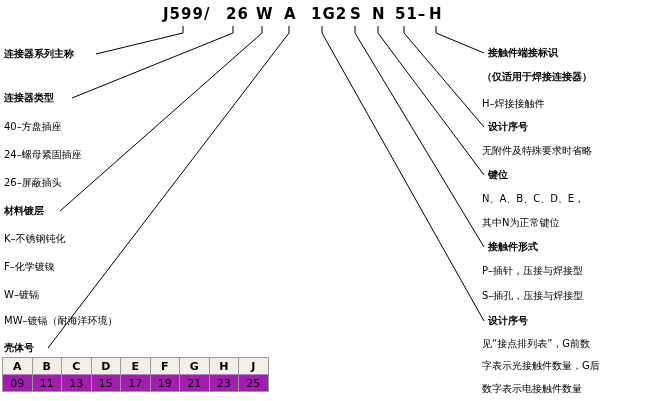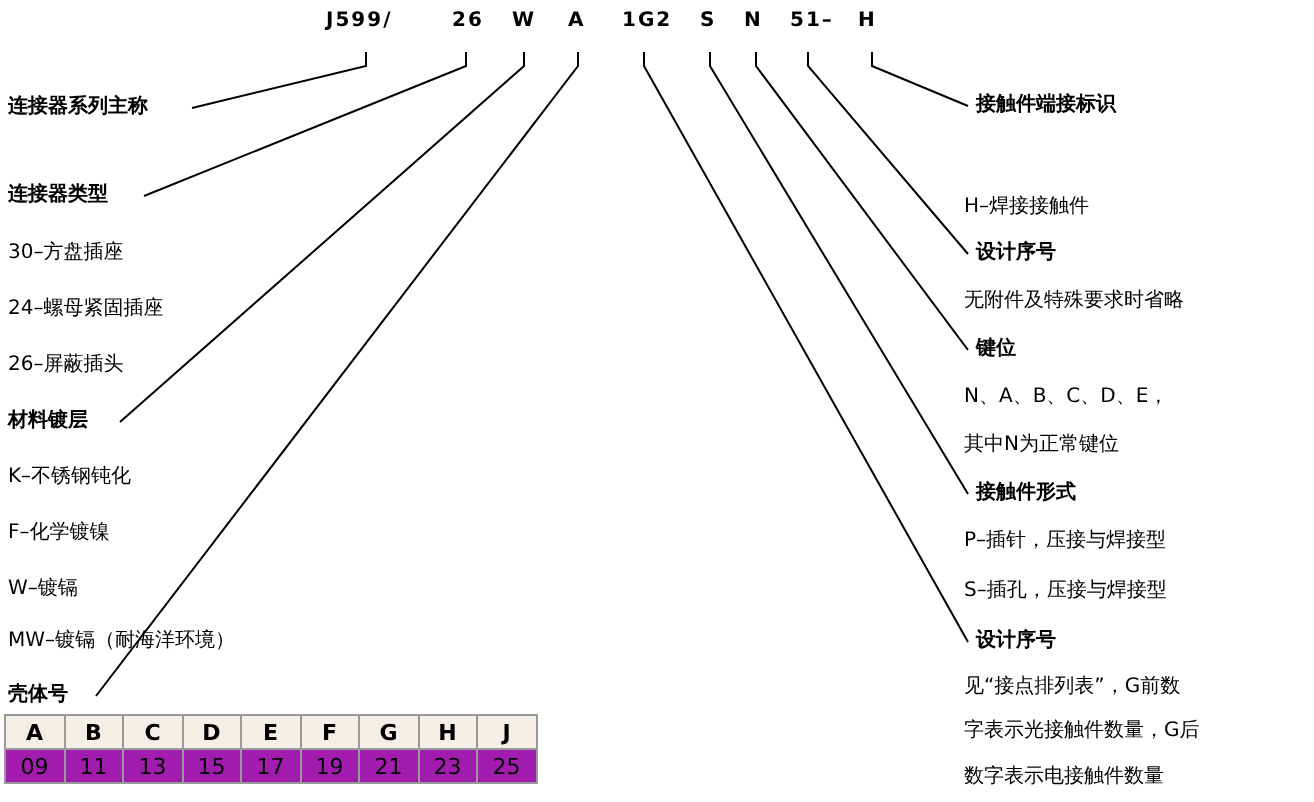--- a/index.html
+++ b/index.html
@@ -8,21 +8,21 @@
     width:657px;height:401px;
     background:#ffffff;
     font-family:"DejaVu Sans","Liberation Sans",sans-serif;
     color:#000;
     overflow:hidden;
   }
   .lines{position:absolute;left:0;top:0;width:657px;height:401px;}
   .lines polyline{fill:none;stroke:#000;stroke-width:1;}
   .seg{
     position:absolute;top:5px;
-    font-size:10px;font-weight:bold;letter-spacing:1px;white-space:pre;
+    font-size:15px;font-weight:bold;letter-spacing:1px;white-space:pre;
   }
   .lbl{position:absolute;font-size:10px;white-space:pre;line-height:15px;}
   .b{font-weight:bold;}
   .tbl{
     position:absolute;left:2px;top:357px;
     display:grid;grid-template-columns:repeat(9,29.5px);
     border-top:1px solid #999;border-left:1px solid #999;
   }
   .cell{
     height:17px;line-height:17px;text-align:center;
@@ -56,21 +56,21 @@
   <span class="seg" style="left:284px">A</span>
   <span class="seg" style="left:311px">1G2</span>
   <span class="seg" style="left:350px">S</span>
   <span class="seg" style="left:372px">N</span>
   <span class="seg" style="left:395px">51–</span>
   <span class="seg" style="left:429px">H</span>
 
   <span class="lbl b" style="left:4px;top:46px">连接器系列主称</span>
 
   <span class="lbl b" style="left:4px;top:90px">连接器类型</span>
-  <span class="lbl" style="left:4px;top:119px">30–方盘插座</span>
+  <span class="lbl" style="left:4px;top:119px">40–方盘插座</span>
   <span class="lbl" style="left:4px;top:147px">24–螺母紧固插座</span>
   <span class="lbl" style="left:4px;top:175px">26–屏蔽插头</span>
 
   <span class="lbl b" style="left:4px;top:203px">材料镀层</span>
   <span class="lbl" style="left:4px;top:231px">K–不锈钢钝化</span>
   <span class="lbl" style="left:4px;top:259px">F–化学镀镍</span>
   <span class="lbl" style="left:4px;top:287px">W–镀镉</span>
   <span class="lbl" style="left:4px;top:313px">MW–镀镉（耐海洋环境）</span>
 
   <span class="lbl b" style="left:4px;top:340px">壳体号</span>
@@ -90,20 +90,21 @@
     <div class="cell val">13</div>
     <div class="cell val">15</div>
     <div class="cell val">17</div>
     <div class="cell val">19</div>
     <div class="cell val">21</div>
     <div class="cell val">23</div>
     <div class="cell val">25</div>
   </div>
 
   <span class="lbl b" style="left:488px;top:45px">接触件端接标识</span>
+  <span class="lbl b" style="left:482px;top:69px">（仅适用于焊接连接器）</span>
   <span class="lbl" style="left:482px;top:96px">H–焊接接触件</span>
 
   <span class="lbl b" style="left:488px;top:119px">设计序号</span>
   <span class="lbl" style="left:482px;top:143px">无附件及特殊要求时省略</span>
 
   <span class="lbl b" style="left:488px;top:167px">键位</span>
   <span class="lbl" style="left:482px;top:191px">N、A、B、C、D、E，</span>
   <span class="lbl" style="left:482px;top:215px">其中N为正常键位</span>
 
   <span class="lbl b" style="left:488px;top:239px">接触件形式</span>

